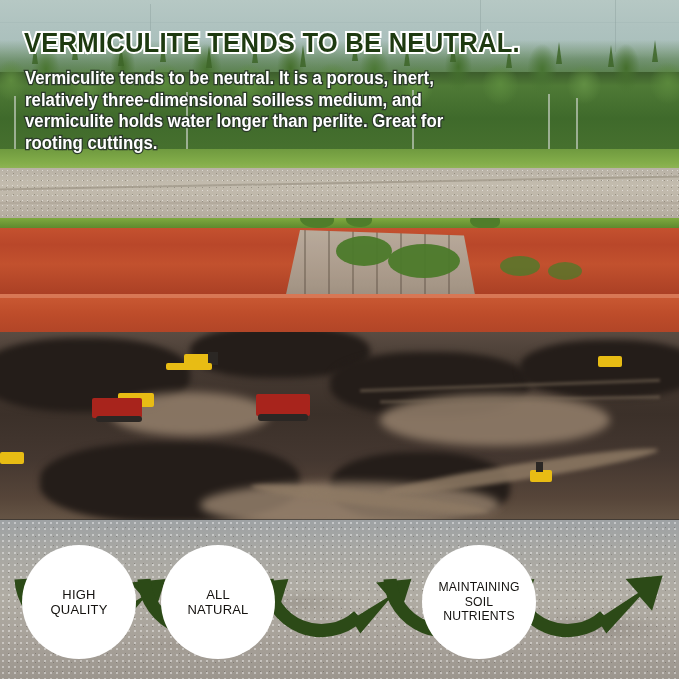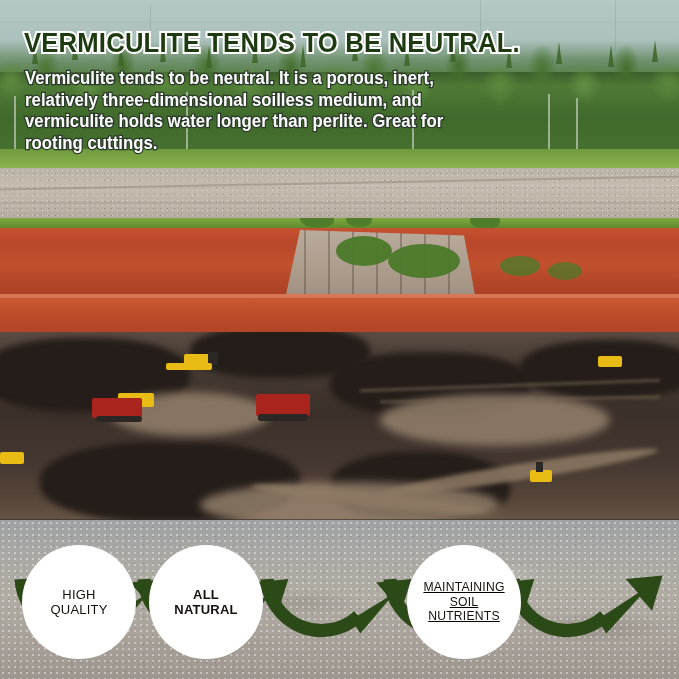--- a/index.html
+++ b/index.html
@@ -343,22 +343,22 @@
       </g>
       <g transform="translate(506,8) scale(0.88)">
         <path d="M 8 58 A 62 62 0 0 0 112 100" fill="none" stroke="#2c4a17" stroke-width="15"></path>
         <path d="M 104 104 L 150 74 L 136 58 L 178 54 L 166 94 L 152 78 L 114 120 Z" fill="#2c4a17"></path>
       </g>
     </svg>
 
     <div class="node" style="left:22px;top:25px;">
       <span>HIGH<br>QUALITY</span>
     </div>
-    <div class="node" style="left:149px;top:25px;font-weight:bold;">
+    <div class="node" style="left:161px;top:25px;">
       <span>ALL<br>NATURAL</span>
     </div>
-    <div class="node small" style="left:407px;top:25px;text-decoration:underline;">
+    <div class="node small" style="left:422px;top:25px;">
       <span>MAINTAINING<br>SOIL<br>NUTRIENTS</span>
     </div>
 
   </div>
 
 </div>
 
 </body></html>

